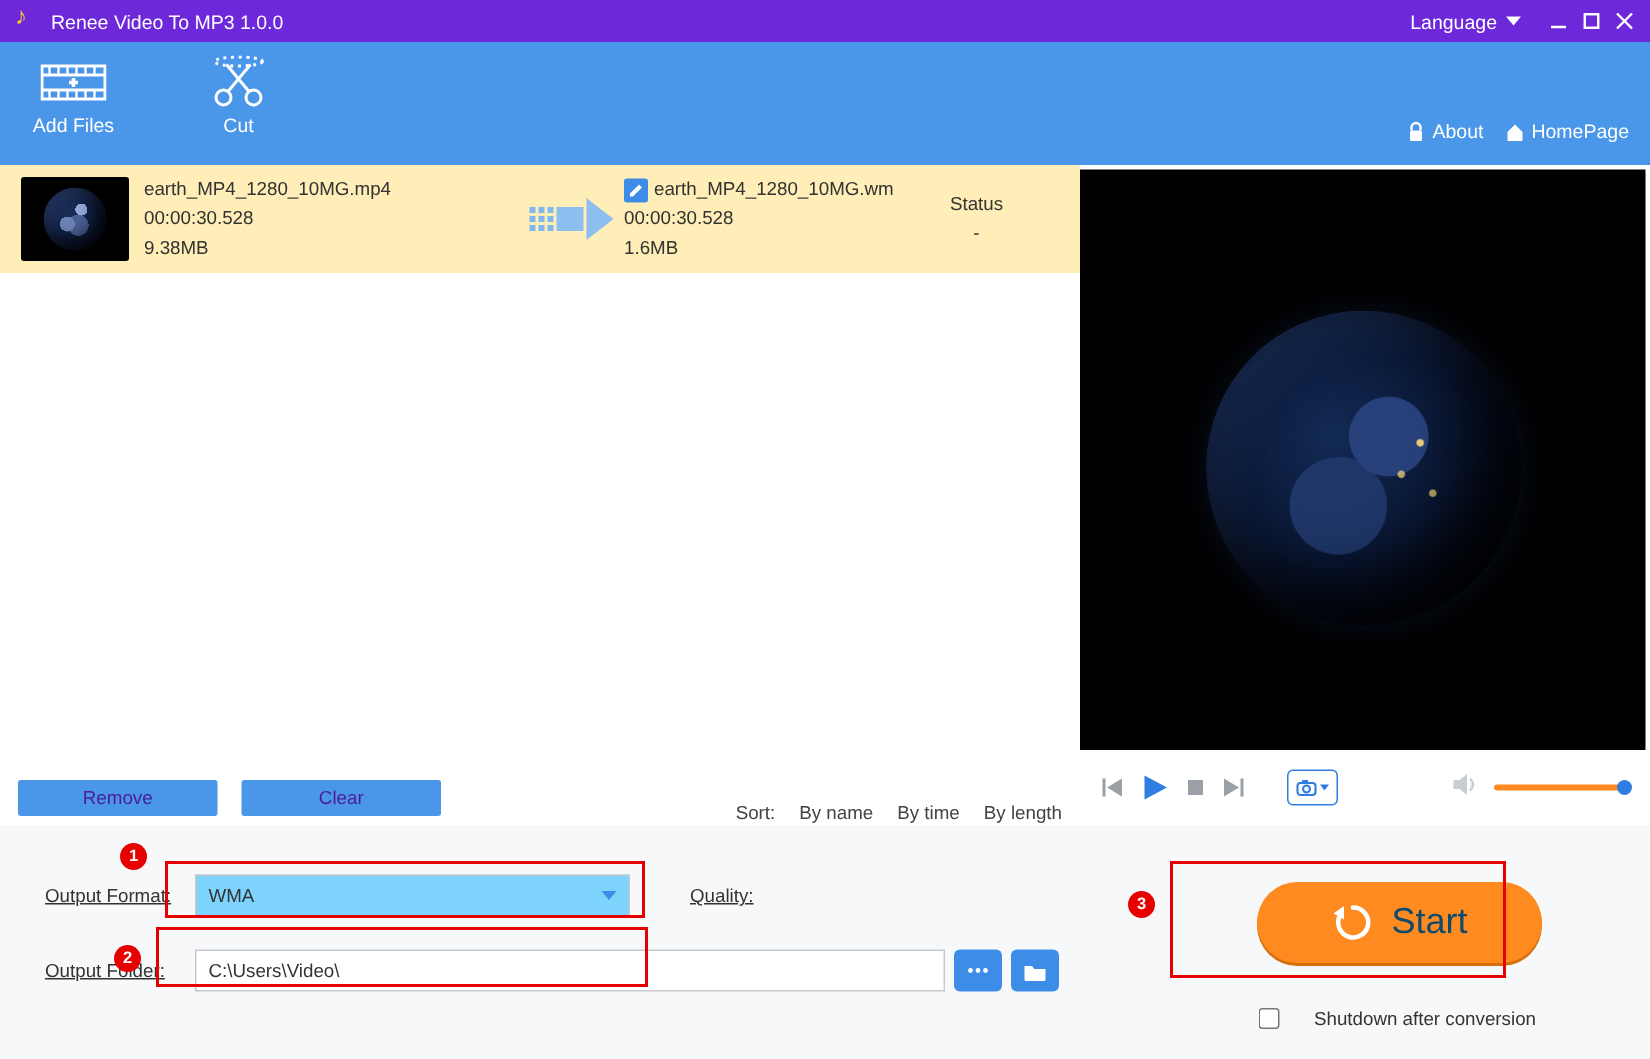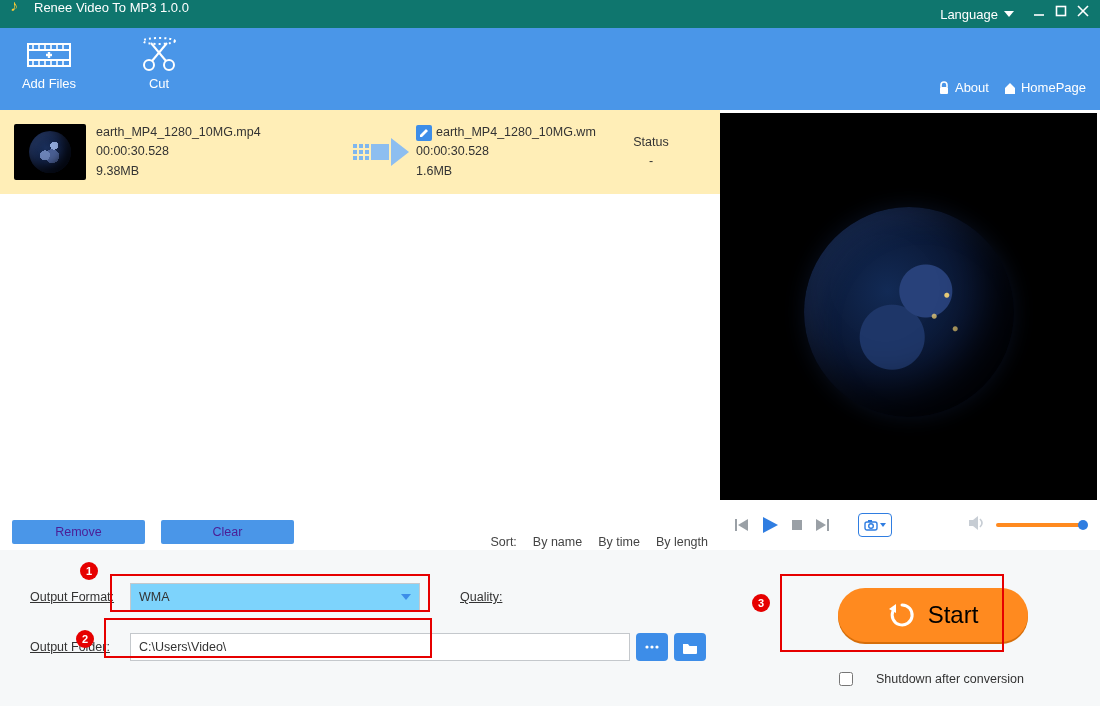--- a/index.html
+++ b/index.html
@@ -1,21 +1,21 @@
 <!DOCTYPE html>
 <html><head>
 <meta charset="utf-8">
 <style>
   * { box-sizing: border-box; margin: 0; padding: 0; font-family: "Segoe UI", Arial, sans-serif; }
   html, body { width: 1100px; height: 706px; overflow: hidden; background: #fff; }
 
   
   .titlebar {
-    height: 28px; background: #0f766e;
-    display: flex; padding: 0 6px 0 10px; color: #fff;
+    height: 28px; background: #6d28d9;
+    display: flex; align-items: center; padding: 0 6px 0 10px; color: #fff;
     font-size: 13px;
   }
   .titlebar .logo {
     width: 16px; height: 16px; margin-right: 8px; position: relative;
   }
   .titlebar .logo::before {
     content: "♪"; color: #ffcc33; font-size: 16px; line-height: 16px;
     position: absolute; left: 0; top: -2px;
   }
   .titlebar .app-title { flex: 0 0 auto; }
@@ -42,21 +42,21 @@
   .toolbar .right-links .lnk { display: flex; align-items: center; gap: 4px; cursor: pointer; }
 
   
   .middle { height: 440px; display: flex; }
   .left-pane { width: 720px; display: flex; flex-direction: column; background: #fff; }
   .right-pane { width: 380px; display: flex; flex-direction: column; background: #fff; }
 
   
   .file-list { flex: 1; overflow: auto; }
   .file-row {
-    height: 84px; background: #ffeeb7; display: flex; align-items: center;
+    height: 72px; background: #ffeeb7; display: flex; align-items: center;
     padding: 8px 14px; font-size: 12.5px; color: #333;
   }
   .thumb {
     width: 72px; height: 56px; background: #000; position: relative; overflow: hidden;
     border-radius: 2px; flex-shrink: 0;
   }
   .earth {
     width: 42px; height: 42px; border-radius: 50%;
     background:
       radial-gradient(circle at 60% 35%, #8fa7d8 0 4px, transparent 4px),
@@ -167,21 +167,21 @@
   .path-btn {
     width: 32px; height: 28px; margin-left: 6px; border-radius: 4px;
     background: #3d8de8; display: flex; align-items: center; justify-content: center;
     color: #fff; cursor: pointer;
   }
 
   .start-btn {
     position: absolute; right: 72px; top: 38px;
     width: 190px; height: 54px; background: #ff8a1f; border-radius: 28px;
     display: flex; align-items: center; justify-content: center; gap: 12px;
-    color: #000000; font-size: 24px; cursor: pointer;
+    color: #0c4a6e; font-size: 24px; cursor: pointer;
     box-shadow: 0 2px 0 #d66e0a;
   }
   .start-btn svg { transform: scaleX(-1); } 
 
   .shutdown-row {
     position: absolute; right: 76px; bottom: 20px; display: flex; align-items: center; gap: 23px;
     color: #333;
   }
   .shutdown-row input { width: 14px; height: 14px; }
 

